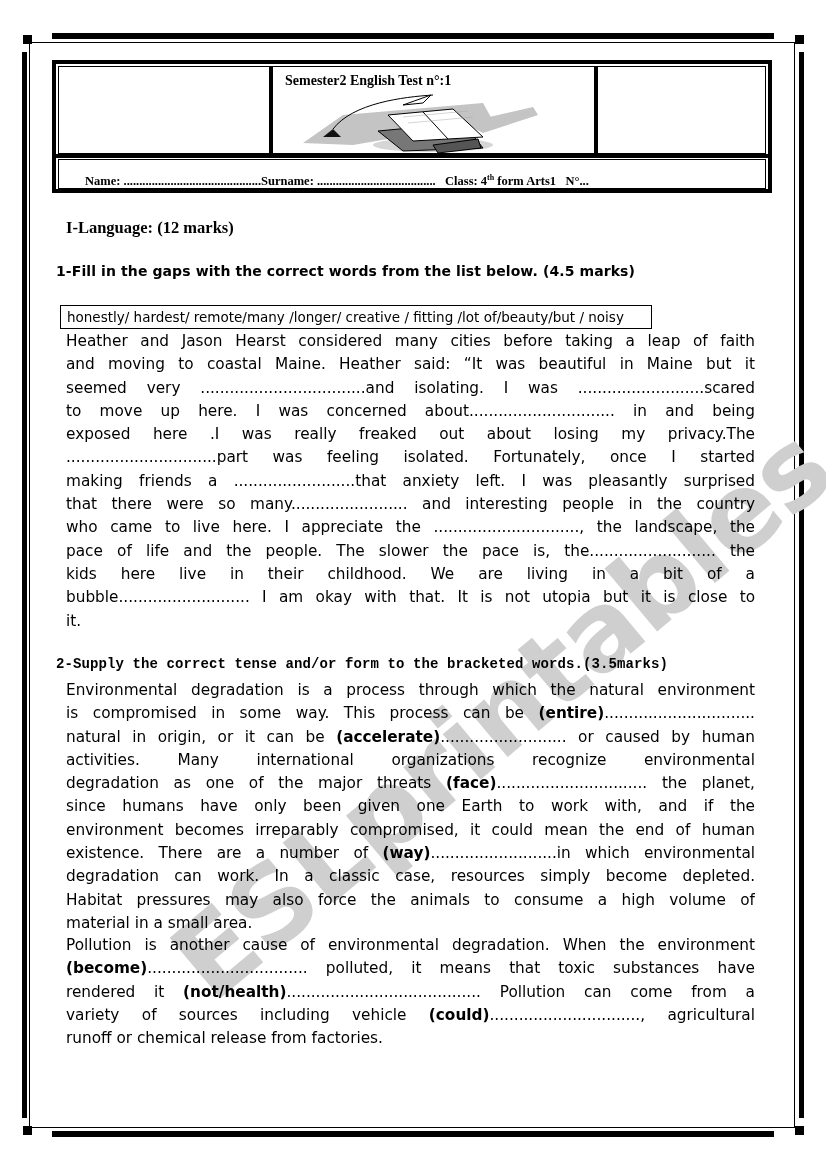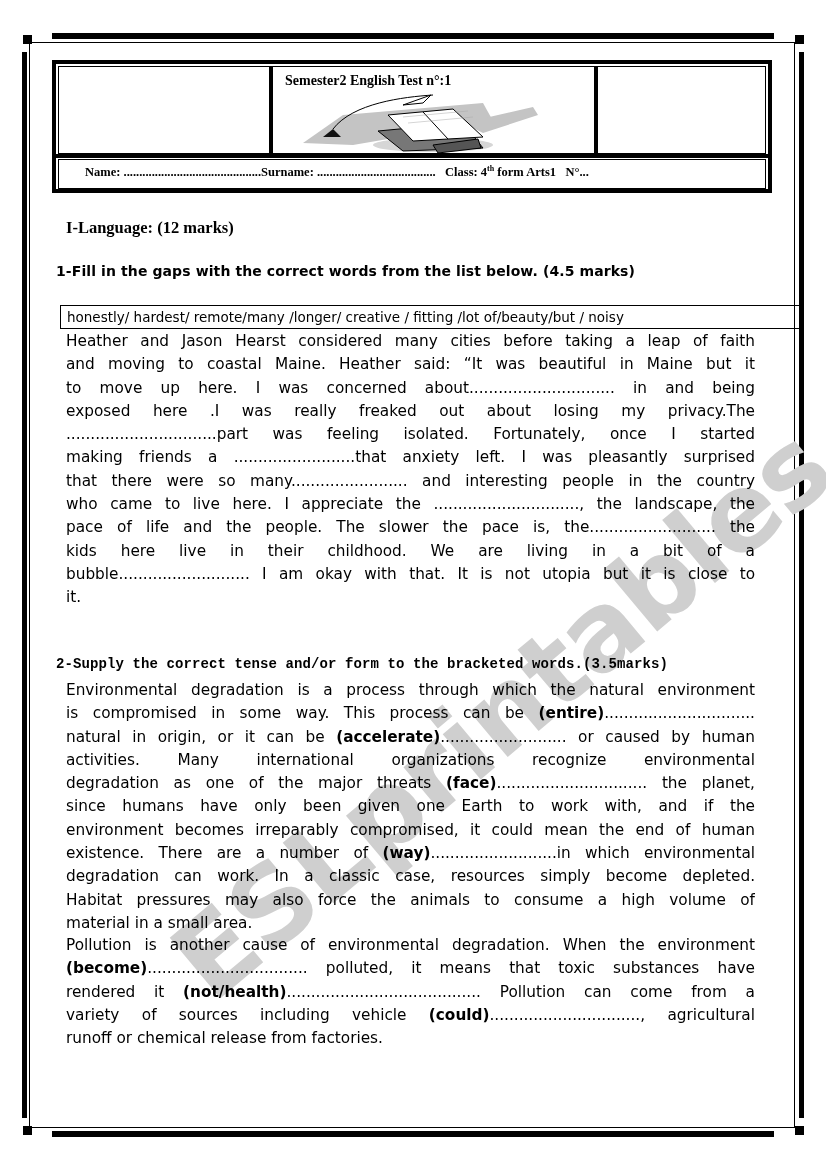--- a/index.html
+++ b/index.html
@@ -15,37 +15,37 @@
   .header-box { position: absolute; left: 52px; top: 60px; width: 720px; height: 133px; border: 4px solid #000; box-sizing: border-box; background: #fff; }
   .header-top { position: absolute; left: 2px; top: 2px; right: 2px; height: 88px; border: 1px solid #000; box-sizing: border-box; display: flex; }
   .hcell { position: relative; border-right: 3px solid #000; height: 100%; box-sizing: border-box; }
   .hcell.left { width: 213px; }
   .hcell.mid { width: 325px; border-left: 1px solid #000; border-right: 3px solid #000; }
   .hcell.right { flex: 1; border-right: 0; border-left: 1px solid #000; }
   .title { position: absolute; left: 12px; top: 6px; font-family: "Liberation Serif", serif; font-weight: bold; font-size: 14px; white-space: nowrap; }
   .illustration { position: absolute; left: 10px; top: 26px; width: 300px; height: 60px; }
   .header-sep { position: absolute; left: 0; right: 0; top: 90px; height: 4px; background: #000; }
   .header-bottom { position: absolute; left: 2px; right: 2px; top: 95px; height: 30px; border: 1px solid #000; box-sizing: border-box; }
-  .info-line { position: absolute; left: 26px; top: 5px; font-family: "Liberation Serif", serif; font-weight: bold; font-size: 12.5px; white-space: nowrap; text-align: right; }
+  .info-line { position: absolute; left: 26px; top: 14px; font-family: "Liberation Serif", serif; font-weight: bold; font-size: 12.5px; white-space: nowrap; text-align: right; }
   .info-line sup { font-size: 8px; vertical-align: super; line-height: 0; }
 
   
   .watermark { position: absolute; left: 60px; top: 560px; font-family: "DejaVu Sans", sans-serif; font-weight: bold; font-size: 108px; color: #cfcfcf; transform: rotate(-40deg); transform-origin: center; white-space: nowrap; z-index: 0; letter-spacing: -2px; }
   .watermark-wrap { position: absolute; left: 0; top: 0; width: 826px; height: 1169px; pointer-events: none; }
 
   .content { position: absolute; left: 0; top: 0; width: 826px; z-index: 1; }
 
   .section-head { position: absolute; left: 66px; top: 218px; font-family: "Liberation Serif", serif; font-weight: bold; font-size: 16.5px; }
   .section-head .marks { font-weight: bold; }
 
   .task-title { position: absolute; font-family: "DejaVu Sans", sans-serif; font-weight: bold; font-size: 14px; white-space: nowrap; letter-spacing: 0.1px; }
   .task1 { left: 56px; top: 263px; }
   .task2 { left: 56px; top: 656px; font-family: Liberation Mono, monospace; }
 
-  .word-box { position: absolute; left: 60px; top: 305px; width: 744px; height: 24px; border: 1px solid #000; box-sizing: border-box; font-family: "DejaVu Sans", sans-serif; font-size: 13.5px; line-height: 22px; padding-left: 6px; white-space: nowrap; }
+  .word-box { position: absolute; left: 60px; top: 305px; width: 592px; height: 24px; border: 1px solid #000; box-sizing: border-box; font-family: "DejaVu Sans", sans-serif; font-size: 13.5px; line-height: 22px; padding-left: 6px; white-space: nowrap; }
 
   .para { position: absolute; left: 66px; width: 689px; font-family: "DejaVu Sans", sans-serif; font-size: 15.3px; line-height: 23.3px; text-align: justify; }
   .para .line { display: block; text-align: justify; text-align-last: justify; white-space: nowrap; height: 23.3px; overflow: hidden; }
   .para .line.last { text-align-last: left; }
   .para1 { top: 330px; }
   .para2 { top: 679px; }
   .para3 { top: 934px; }
   b.bw { font-weight: bold; }
 </style>
 </head>
@@ -94,20 +94,21 @@
 
 <div class="content">
   <div class="section-head"><span>I-Language: </span><span class="marks">(12 marks)</span></div>
 
   <div class="task-title task1">1-Fill in the gaps with the correct words from the list below. (4.5 marks)</div>
   <div class="word-box">honestly/ hardest/ remote/many /longer/ creative / fitting /lot of/beauty/but / noisy</div>
 
   <div class="para para1">
     <span class="line">Heather and Jason Hearst considered many cities before taking a leap of faith</span>
     <span class="line">and moving to coastal Maine. Heather said: “It was beautiful in Maine but it</span>
+    <span class="line">seemed  very ..................................and isolating. I was  ..........................scared</span>
     <span class="line">to move up here.  I was concerned about.............................. in and being</span>
     <span class="line">exposed here .I was really freaked out about losing my privacy.The</span>
     <span class="line">...............................part was feeling isolated.   Fortunately, once I started</span>
     <span class="line">making friends a .........................that anxiety left.  I was pleasantly surprised</span>
     <span class="line">that there were so many........................ and interesting people in the country</span>
     <span class="line">who came to live here.  I appreciate the .............................., the landscape, the</span>
     <span class="line">pace of life and the people. The slower the pace is, the.......................... the</span>
     <span class="line">kids here live in their childhood. We are living in a bit of a</span>
     <span class="line">bubble........................... I am okay with that. It is not utopia but it is close to</span>
     <span class="line last">it.</span>

